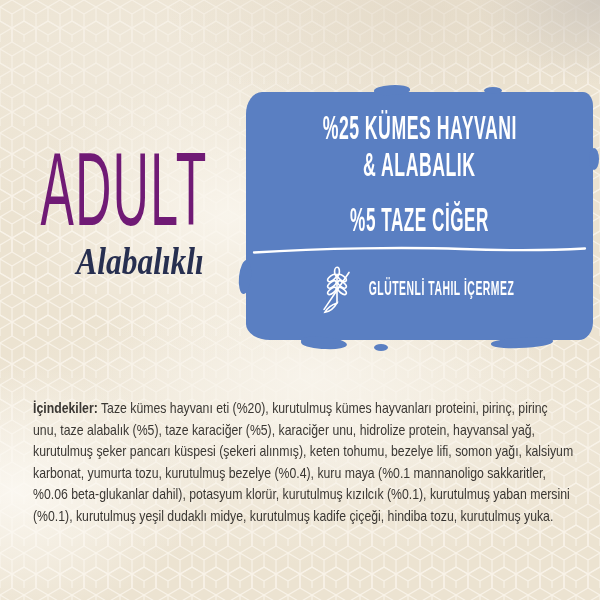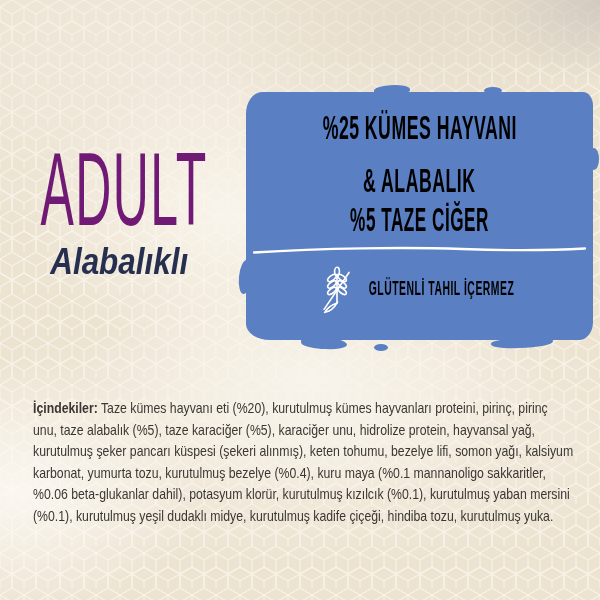--- a/index.html
+++ b/index.html
@@ -23,47 +23,47 @@
 
   
   .adult{
     position:absolute;top:137px;left:8px;width:232px;
     display:flex;justify-content:center;
     font-size:104px;line-height:1;font-weight:normal;color:#701a75;
   }
   .adult .scale{display:inline-block;transform:scaleX(0.48);transform-origin:center;
     letter-spacing:3px;white-space:nowrap;}
   .variant{
-    position:absolute;top:240px;left:3px;width:232px;
+    position:absolute;top:240px;left:24px;width:232px;
     display:flex;justify-content:center;
-    font-family:Liberation Sans, sans-serif;font-style:italic;font-weight:bold;
+    font-family:Liberation Serif, serif;font-style:italic;font-weight:bold;
     font-size:37px;line-height:1.2;color:#272f50;text-align:right;
   }
   .variant .scale{display:inline-block;transform:scaleX(0.85);transform-origin:center;white-space:nowrap;}
 
   
   .panel{
     position:absolute;left:246px;top:92px;width:347px;height:248px;
-    background:#5a7fc2;color:#000000;
+    background:#5a7fc2;color:#ffffff;
     border-radius:16px 10px 14px 24px / 22px 14px 18px 16px;
   }
   .speck{position:absolute;background:#5a7fc2;}
   .sp1{left:128px;top:-7px;width:36px;height:10px;border-radius:50% 60% 40% 50%;transform:rotate(-4deg);}
   .sp2{left:238px;top:-5px;width:18px;height:7px;border-radius:50%;}
   .sp3{left:55px;bottom:-9px;width:46px;height:12px;border-radius:40% 60% 50% 50%;transform:rotate(3deg);}
   .sp4{left:128px;bottom:-11px;width:14px;height:7px;border-radius:50%;}
   .sp5{right:40px;bottom:-8px;width:62px;height:10px;border-radius:50% 40% 60% 50%;transform:rotate(-2deg);}
   .sp6{left:-7px;top:168px;width:12px;height:34px;border-radius:50%;transform:rotate(6deg);}
   .sp7{right:-6px;top:56px;width:10px;height:22px;border-radius:50%;}
 
   .hl{position:absolute;left:0;right:0;display:flex;justify-content:center;font-weight:bold;}
   .hl .scale{display:flex;gap:10px;align-items:baseline;transform:scaleX(0.52);transform-origin:center;
     white-space:nowrap;letter-spacing:1px;line-height:1;}
   .hl1{top:18px;font-size:34px;}
-  .hl2{top:55px;font-size:34px;margin-top:16px;}
+  .hl2{top:55px;font-size:34px;}
   .hl3{top:111px;font-size:33px;}
 
   .divider{position:absolute;top:153px;left:6px;right:6px;text-align:center;line-height:0;}
 
   .badge-row{position:absolute;top:170px;left:0;right:0;height:56px;}
   .badge-icon{position:absolute;left:74px;top:4px;line-height:0;}
   .badge-label{position:absolute;left:0;right:0;top:16px;display:flex;justify-content:flex-end;font-weight:bold;}
   .badge-label .scale{display:inline-block;transform:scaleX(0.52);transform-origin:center;
     white-space:nowrap;font-size:20px;letter-spacing:1px;padding-left:48px;line-height:1;}
 

